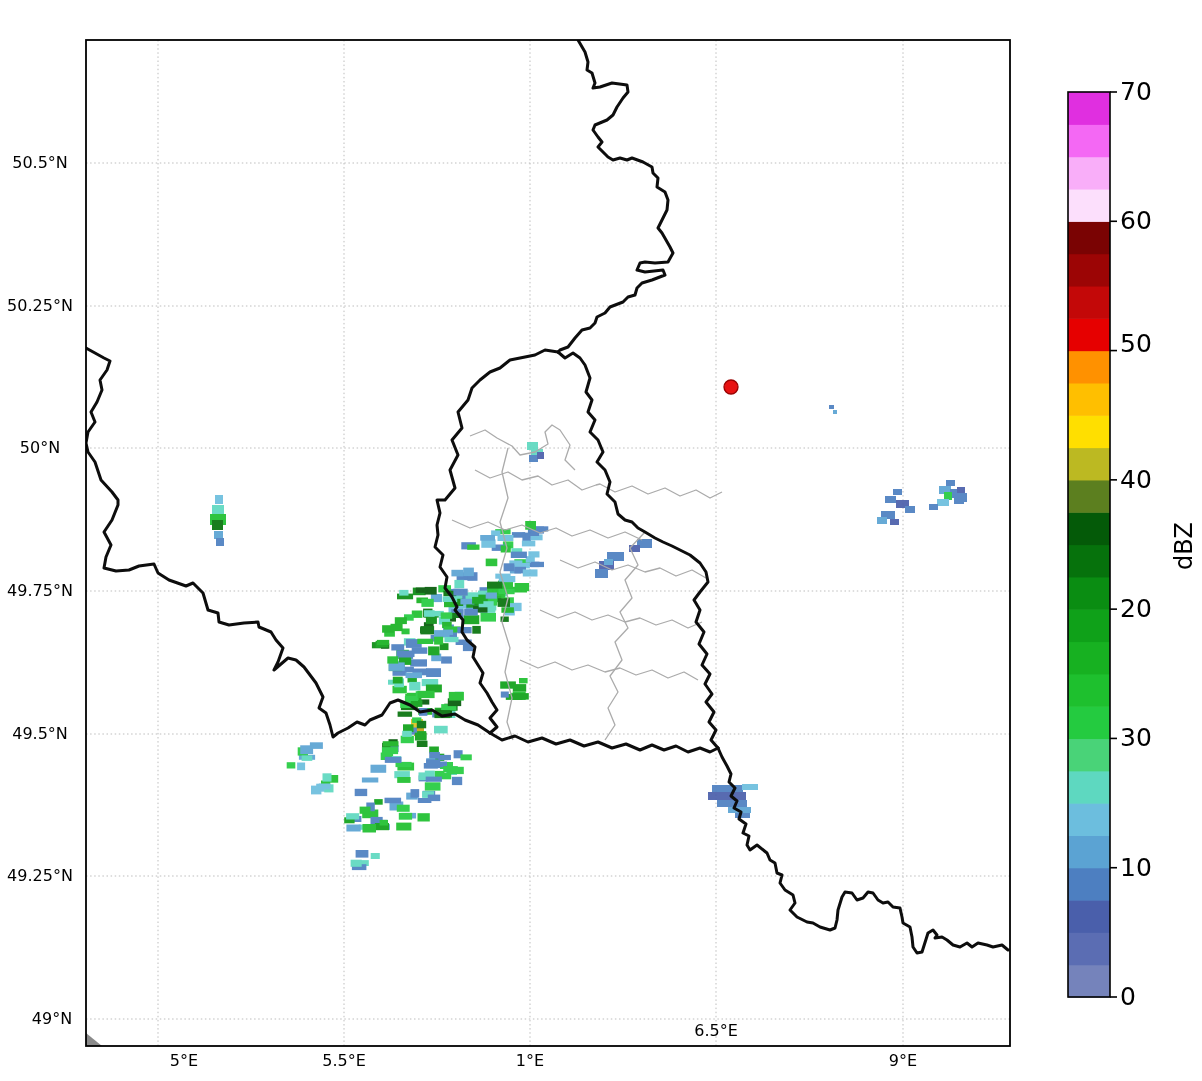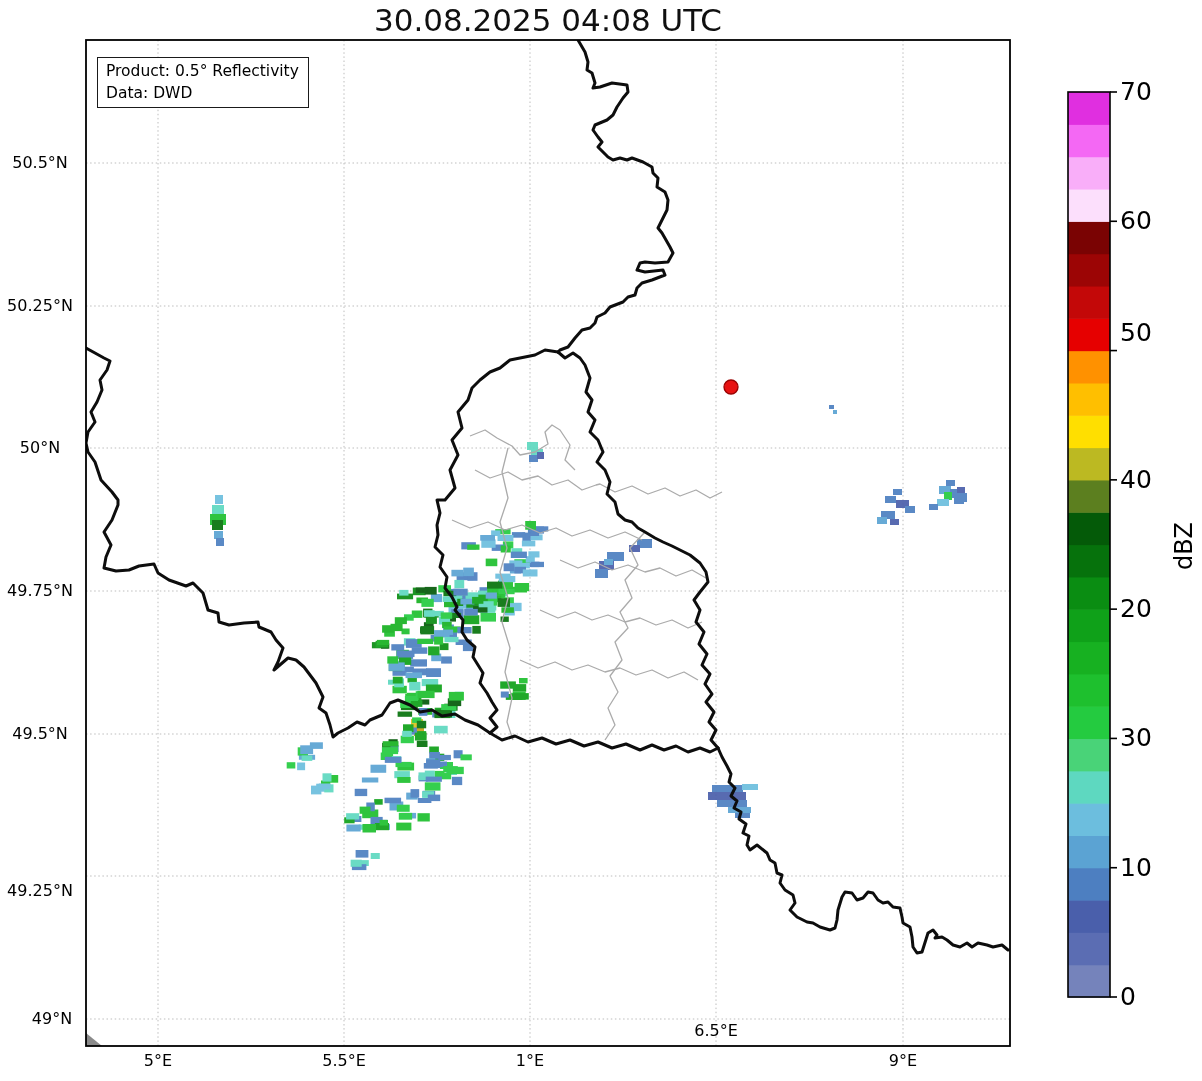--- a/index.html
+++ b/index.html
@@ -13,21 +13,20 @@
   .lat-lab{position:absolute;width:76px;text-align:center;font-size:16px;height:20px;line-height:20px;}
   .lon-lab{position:absolute;width:80px;text-align:center;font-size:16px;height:20px;line-height:20px;}
   .cb-lab{position:absolute;left:1120px;font-size:25px;height:30px;line-height:30px;}
   .cb-title{position:absolute;font-size:24px;transform:rotate(-90deg);transform-origin:center center;
             height:30px;line-height:30px;}
 </style>
 </head>
 <body>
 
 <div id="fig">
-  <div class="title">30.08.2025 04:08 UTC</div>
 
   <svg id="map-svg" width="1202" height="1081" viewBox="0 0 1202 1081">
       <defs>
         <clipPath id="plotclip">
           <rect x="86" y="40" width="924" height="1006"></rect>
         </clipPath>
       </defs>
       <g clip-path="url(#plotclip)">
         <g stroke="#bdbdbd" stroke-width="1" stroke-dasharray="1.5 2.6">
           <line x1="158" y1="40" x2="158" y2="1046"></line>
@@ -439,46 +438,42 @@
         <line x1="1110" y1="867.7142857142858" x2="1117" y2="867.7142857142858" stroke="#000" stroke-width="1.6"></line>
         <line x1="1110" y1="738.4285714285714" x2="1117" y2="738.4285714285714" stroke="#000" stroke-width="1.6"></line>
         <line x1="1110" y1="609.1428571428571" x2="1117" y2="609.1428571428571" stroke="#000" stroke-width="1.6"></line>
         <line x1="1110" y1="479.8571428571429" x2="1117" y2="479.8571428571429" stroke="#000" stroke-width="1.6"></line>
         <line x1="1110" y1="350.57142857142856" x2="1117" y2="350.57142857142856" stroke="#000" stroke-width="1.6"></line>
         <line x1="1110" y1="221.28571428571433" x2="1117" y2="221.28571428571433" stroke="#000" stroke-width="1.6"></line>
         <line x1="1110" y1="92" x2="1117" y2="92" stroke="#000" stroke-width="1.6"></line>
       </g>
     </svg>
 
-  <div class="infobox">
-    <div>Product: 0.5° Reflectivity</div>
-    <div>Data: DWD</div>
-  </div>
 
   <div id="lat-labels">
       <div class="lat-lab" style="left: 2px; top: 153px;">50.5°N</div>
       <div class="lat-lab" style="left: 2px; top: 296px;">50.25°N</div>
       <div class="lat-lab" style="left: 2px; top: 438px;">50°N</div>
       <div class="lat-lab" style="left: 2px; top: 581px;">49.75°N</div>
       <div class="lat-lab" style="left: 2px; top: 724px;">49.5°N</div>
-      <div class="lat-lab" style="left: 2px; top: 866px; margin-top: 15px;">49.25°N</div>
+      <div class="lat-lab" style="left: 2px; top: 866px;">49.25°N</div>
       <div class="lat-lab" style="left: 14px; top: 1009px;">49°N</div>
     </div>
   <div id="lon-labels">
-      <div class="lon-lab" style="left: 118px; top: 1051px;">5°E</div>
+      <div class="lon-lab" style="left: 118px; top: 1051px; text-align: right;">5°E</div>
       <div class="lon-lab" style="left: 304px; top: 1051px;">5.5°E</div>
       <div class="lon-lab" style="left: 490px; top: 1051px;">1°E</div>
       <div class="lon-lab" style="left: 676px; top: 1021px;">6.5°E</div>
       <div class="lon-lab" style="left: 863px; top: 1051px;">9°E</div>
     </div>
   <div id="cb-ticklabels">
       <div class="cb-lab" style="top: 982px;">0</div>
       <div class="cb-lab" style="top: 852.714px;">10</div>
       <div class="cb-lab" style="top: 723.429px;">30</div>
       <div class="cb-lab" style="top: 594.143px;">20</div>
       <div class="cb-lab" style="top: 464.857px; text-align: right;">40</div>
-      <div class="cb-lab" style="top: 318px;">50</div>
+      <div class="cb-lab" style="top: 329px;">50</div>
       <div class="cb-lab" style="top: 206.286px;">60</div>
       <div class="cb-lab" style="top: 77px;">70</div>
     </div>
 
   <div class="cb-title" id="cb-title" style="left:1152px;top:531px;width:64px;text-align:center;">dBZ</div>
 </div>
 
 </body></html>

